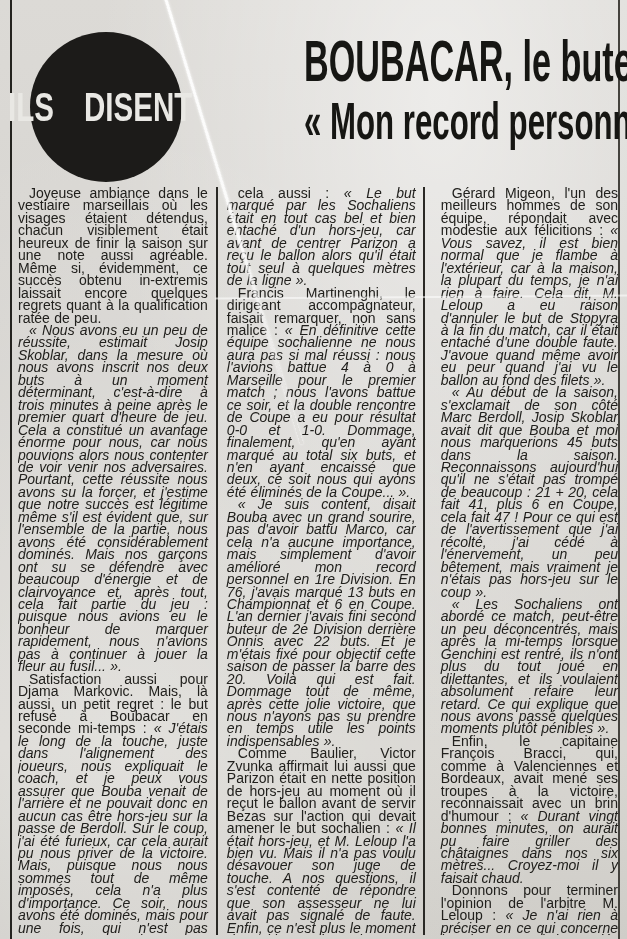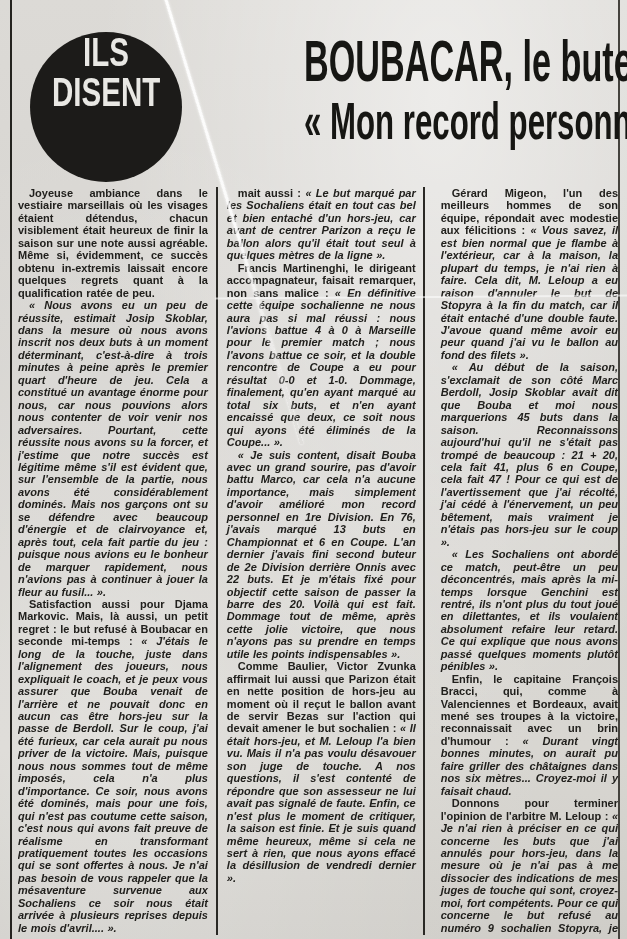--- a/index.html
+++ b/index.html
@@ -17,41 +17,41 @@
     color:#1d1d1b;
   }
   
   .vrule{position:absolute;background:#24231f;width:2px;}
   .vrule.left{left:10px;top:0;height:939px;}
   .vrule.right{left:618px;top:0;height:939px;width:2px;background:#44423d;}
   
   .header{position:absolute;left:14px;top:0;width:604px;height:186px;}
   .badge{
     position:absolute;left:16px;top:32px;width:152px;height:150px;border-radius:50%;
-    background:#1c1b19;display:flex;flex-direction:column;align-items:center;
+    background:#1c1b19;display:flex;flex-direction:row;align-items:center;justify-content:center;
     color:#e9e8e4;
   }
   .badge .bline{
     display:block;font-weight:bold;font-size:41px;line-height:40px;letter-spacing:0px;
     transform:scaleX(.72);transform-origin:center;white-space:nowrap;
   }
   .headline{
     position:absolute;left:210px;top:30px;width:400px;text-align:center;color:#161613;
   }
   .hl1,.hl2{display:block;font-weight:bold;white-space:nowrap;transform-origin:center;}
   .hl1{font-size:57px;line-height:62px;transform:scaleX(.60);}
   .hl2{font-size:52px;line-height:58px;transform:scaleX(.60);}
   
   .columns{
     position:absolute;left:18px;top:187px;width:600px;height:748px;
     display:flex;overflow:hidden;
   }
   .col{
     height:748px;overflow:hidden;text-align:justify;
-    font-size:11px;line-height:12.45px;font-weight:bold;color:#21201d;
+    font-size:14px;line-height:12.45px;font-weight:normal;color:#21201d;
     hyphens:auto;-webkit-hyphens:auto;word-spacing:.4px;
   }
   .col1{width:196px;padding-right:8px;border-right:2px solid #2a2925;}
   .col2{width:195px;padding-left:9px;padding-right:7px;border-right:2px solid #2a2925;}
   .col3{width:183px;padding-left:16px;}
   .col p{margin:0;text-indent:11px;}
   .col .q{font-style:italic;}
   
   .crease{position:absolute;pointer-events:none;}
   .crease.diag{
@@ -85,21 +85,21 @@
   </div>
 
   <div class="columns">
     <div class="col col1" lang="fr">
         <p><span>Joyeuse ambiance dans le vestiaire marseillais où les visages étaient détendus, chacun visiblement était heureux de finir la saison sur une note aussi agréable. Même si, évidemment, ce succès obtenu in-extremis laissait encore quelques regrets quant à la qualification ratée de peu.</span></p>
         <p><span class="q">« Nous avons eu un peu de réussite, estimait Josip Skoblar, dans la mesure où nous avons inscrit nos deux buts à un moment déterminant, c'est-à-dire à trois minutes à peine après le premier quart d'heure de jeu. Cela a constitué un avantage énorme pour nous, car nous pouvions alors nous contenter de voir venir nos adversaires. Pourtant, cette réussite nous avons su la forcer, et j'estime que notre succès est légitime même s'il est évident que, sur l'ensemble de la partie, nous avons été considérablement dominés. Mais nos garçons ont su se défendre avec beaucoup d'énergie et de clairvoyance et, après tout, cela fait partie du jeu : puisque nous avions eu le bonheur de marquer rapidement, nous n'avions pas à continuer à jouer la fleur au fusil... ».</span></p>
         <p><span>Satisfaction aussi pour Djama Markovic. Mais, là aussi, un petit regret : le but refusé à Boubacar en seconde mi-temps : </span><span class="q">« J'étais le long de la touche, juste dans l'alignement des joueurs, nous expliquait le coach, et je peux vous assurer que Bouba venait de l'arrière et ne pouvait donc en aucun cas être hors-jeu sur la passe de Berdoll. Sur le coup, j'ai été furieux, car cela aurait pu nous priver de la victoire. Mais, puisque nous nous sommes tout de même imposés, cela n'a plus d'importance. Ce soir, nous avons été dominés, mais pour une fois, qui n'est pas coutume cette saison, c'est nous qui avons fait preuve de réalisme en transformant pratiquement toutes les occasions qui se sont offertes à nous. Je n'ai pas besoin de vous rappeler que la mésaventure survenue aux Sochaliens ce soir nous était arrivée à plusieurs reprises depuis le mois d'avril.... ».</span></p>
         <p><span>Michel Baulier rejoignait l'avis de son entraineur pour ce qui est du dernier but refusé pour hors-jeu. En revanche, il affir-</span></p>
       </div>
     <div class="col col2" lang="fr">
-        <p><span>mait aussi : </span><span class="q">« Le but marqué par les Sochaliens était en tout cas bel et bien entaché d'un hors-jeu, car avant de centrer Parizon a reçu le ballon alors qu'il était tout seul à quelques mètres de la ligne ».</span></p>
+        <p><span>cela aussi : </span><span class="q">« Le but marqué par les Sochaliens était en tout cas bel et bien entaché d'un hors-jeu, car avant de centrer Parizon a reçu le ballon alors qu'il était tout seul à quelques mètres de la ligne ».</span></p>
         <p><span>Francis Martinenghi, le dirigeant accompagnateur, faisait remarquer, non sans malice : </span><span class="q">« En définitive cette équipe sochalienne ne nous aura pas si mal réussi : nous l'avions battue 4 à 0 à Marseille pour le premier match ; nous l'avons battue ce soir, et la double rencontre de Coupe a eu pour résultat 0-0 et 1-0. Dommage, finalement, qu'en ayant marqué au total six buts, et n'en ayant encaissé que deux, ce soit nous qui ayons été éliminés de la Coupe... ».</span></p>
         <p><span class="q">« Je suis content, disait Bouba avec un grand sourire, pas d'avoir battu Marco, car cela n'a aucune importance, mais simplement d'avoir amélioré mon record personnel en 1re Division. En 76, j'avais marqué 13 buts en Championnat et 6 en Coupe. L'an dernier j'avais fini second buteur de 2e Division derrière Onnis avec 22 buts. Et je m'étais fixé pour objectif cette saison de passer la barre des 20. Voilà qui est fait. Dommage tout de même, après cette jolie victoire, que nous n'ayons pas su prendre en temps utile les points indispensables ».</span></p>
         <p><span>Comme Baulier, Victor Zvunka affirmait lui aussi que Parizon était en nette position de hors-jeu au moment où il reçut le ballon avant de servir Bezas sur l'action qui devait amener le but sochalien : </span><span class="q">« Il était hors-jeu, et M. Leloup l'a bien vu. Mais il n'a pas voulu désavouer son juge de touche. A nos questions, il s'est contenté de répondre que son assesseur ne lui avait pas signalé de faute. Enfin, ce n'est plus le moment de critiquer, la saison est finie. Et je suis quand même heureux, même si cela ne sert à rien, que nous ayons effacé la désillusion de vendredi dernier ».</span></p>
       </div>
     <div class="col col3" lang="fr">
         <p><span>Gérard Migeon, l'un des meilleurs hommes de son équipe, répondait avec modestie aux félicitions : </span><span class="q">« Vous savez, il est bien normal que je flambe à l'extérieur, car à la maison, la plupart du temps, je n'ai rien à faire. Cela dit, M. Leloup a eu raison d'annuler le but de Stopyra à la fin du match, car il était entaché d'une double faute. J'avoue quand même avoir eu peur quand j'ai vu le ballon au fond des filets ».</span></p>
         <p><span class="q">« Au début de la saison, s'exclamait de son côté Marc Berdoll, Josip Skoblar avait dit que Bouba et moi nous marquerions 45 buts dans la saison. Reconnaissons aujourd'hui qu'il ne s'était pas trompé de beaucoup : 21 + 20, cela fait 41, plus 6 en Coupe, cela fait 47 ! Pour ce qui est de l'avertissement que j'ai récolté, j'ai cédé à l'énervement, un peu bêtement, mais vraiment je n'étais pas hors-jeu sur le coup ».</span></p>
         <p><span class="q">« Les Sochaliens ont abordé ce match, peut-être un peu déconcentrés, mais après la mi-temps lorsque Genchini est rentré, ils n'ont plus du tout joué en dilettantes, et ils voulaient absolument refaire leur retard. Ce qui explique que nous avons passé quelques moments plutôt pénibles ».</span></p>
         <p><span>Enfin, le capitaine François Bracci, qui, comme à Valenciennes et Bordeaux, avait mené ses troupes à la victoire, reconnaissait avec un brin d'humour : </span><span class="q">« Durant vingt bonnes minutes, on aurait pu faire griller des châtaignes dans nos six mètres... Croyez-moi il y faisait chaud.</span></p>
         <p><span>Donnons pour terminer l'opinion de l'arbitre M. Leloup : </span><span class="q">« Je n'ai rien à préciser en ce qui concerne les buts que j'ai annulés pour hors-jeu, dans la mesure où je n'ai pas à me dissocier des indications de mes juges de touche qui sont, croyez-moi, fort compétents. Pour ce qui concerne le but refusé au numéro 9 sochalien Stopyra, je peux vous préciser qu'il s'était appuyé sur un dos marseillais avant de toucher de surcroît le ballon de la main. Quant aux trois avertissements distribués, ils ont pour motif des paroles inopportunes pour Berdoll, et un jeu dangereux pour Fernandez et Bezas ».</span></p>

